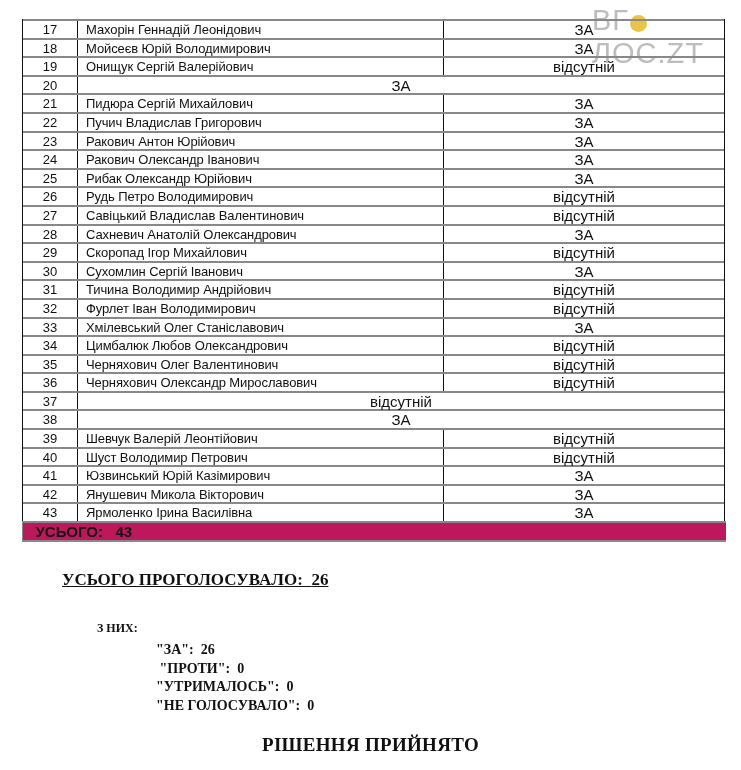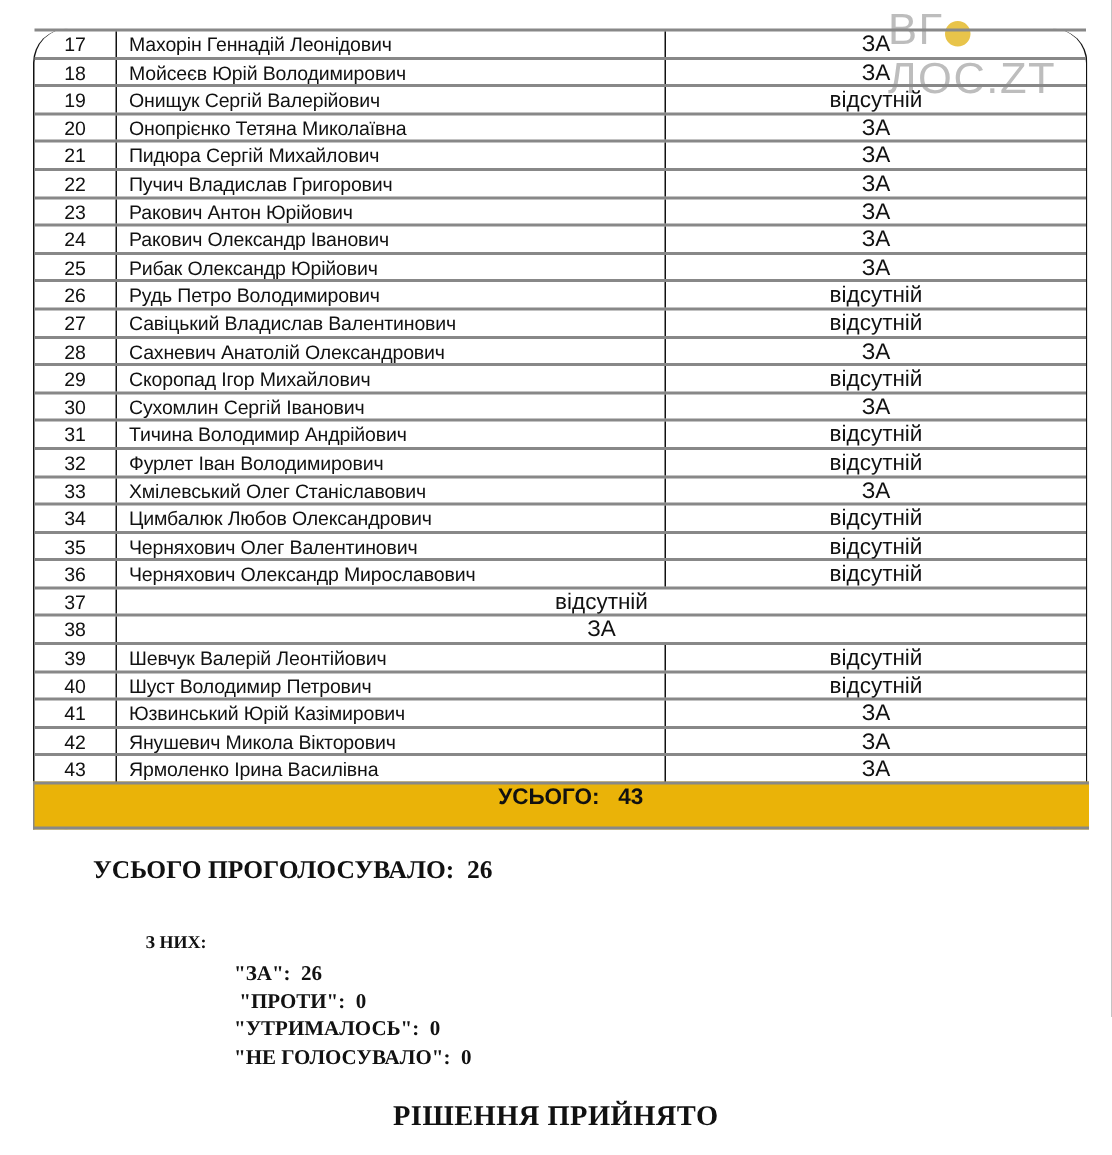--- a/index.html
+++ b/index.html
@@ -1,25 +1,25 @@
 <!DOCTYPE html>
 <html><head>
 <meta charset="utf-8">
 <style>
   html, body { margin:0; padding:0; background:#ffffff; }
   body { width:741px; height:770px; position:relative; overflow:hidden; font-family:"Liberation Sans", sans-serif; color:#111; }
-  .tbl { position:absolute; left:22px; top:19px; width:701px; border-left:1.5px solid #111; border-right:1.5px solid #111;border-radius:23px; }
+  .tbl { position:absolute; left:22px; top:19px; width:701px; border-left:1.5px solid #111; border-right:1.5px solid #111; }
   .row { display:flex; height:18.6px; border-top:2px solid #888; box-sizing:border-box; }
   .row .num { width:55px; text-align:center; font-size:13px; line-height:17px; border-right:1.5px solid #111; box-sizing:border-box; }
   .row .name { width:366px; padding-left:8px; font-size:13px; line-height:17px; border-right:1.5px solid #111; box-sizing:border-box; white-space:nowrap; letter-spacing:-0.1px; }
   .row .vote { flex:1; text-align:center; font-size:15px; line-height:17px; }
-  .total { height:32px; background:#eab308; border-top:2px solid #888; border-bottom:2px solid #888; box-sizing:border-box; font-weight:bold; font-size:15px; line-height:18px; padding-left:13px; margin-left:-1.5px; margin-right:-1.5px; border-left:1.5px solid #888;text-align:center; }
+  .total { height:21px; background:#be185d; border-top:2px solid #888; border-bottom:2px solid #888; box-sizing:border-box; font-weight:bold; font-size:15px; line-height:18px; padding-left:13px; margin-left:-1.5px; margin-right:-1.5px; border-left:1.5px solid #888; }
   .total span { display:inline-block; }
   .summary { position:absolute; font-family:"Liberation Serif", serif; font-weight:bold; color:#111; }
-  .s-total { left:62px; top:570px; font-size:17px; }
+  .s-total { left:62px; top:570px; font-size:17px;text-decoration:underline; }
   .s-ofthem { left:97px; top:621px; font-size:12px; }
   .s-list { left:156px; top:641px; font-size:14px; line-height:18.5px; }
   .s-list div { white-space:pre; }
   .s-decision { left:262px; top:734px; font-size:19px; letter-spacing:0.3px; }
   .watermark { position:absolute; left:592px; top:4px; font-size:29px; color:#bdbdbd; letter-spacing:1px; font-family:"Liberation Sans", sans-serif; }
   .watermark .dot { display:inline-block; width:17px; height:17px; border-radius:50%; background:#e8c44a; vertical-align:-2px; margin:0 1px; }
 </style>
 </head>
 <body>
 
@@ -38,21 +38,20 @@
       <div class="name">Мойсеєв Юрій Володимирович</div>
       <div class="vote">ЗА</div>
     </div>
     <div class="row">
       <div class="num">19</div>
       <div class="name">Онищук Сергій Валерійович</div>
       <div class="vote">відсутній</div>
     </div>
     <div class="row">
       <div class="num">20</div>
-      <div class="name">Онопрієнко Тетяна Миколаївна</div>
       <div class="vote">ЗА</div>
     </div>
     <div class="row">
       <div class="num">21</div>
       <div class="name">Пидюра Сергій Михайлович</div>
       <div class="vote">ЗА</div>
     </div>
     <div class="row">
       <div class="num">22</div>
       <div class="name">Пучич Владислав Григорович</div>

